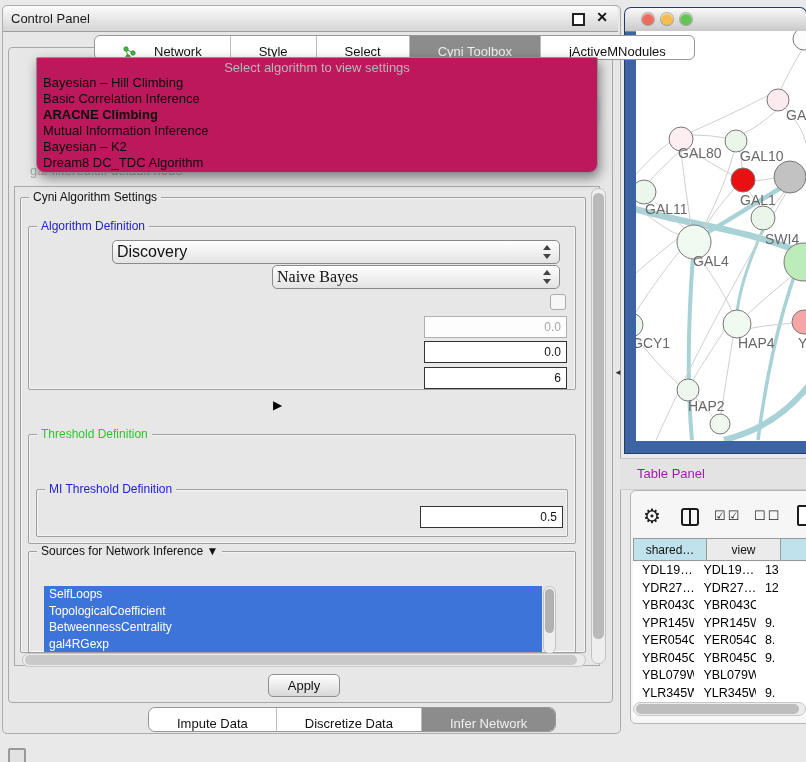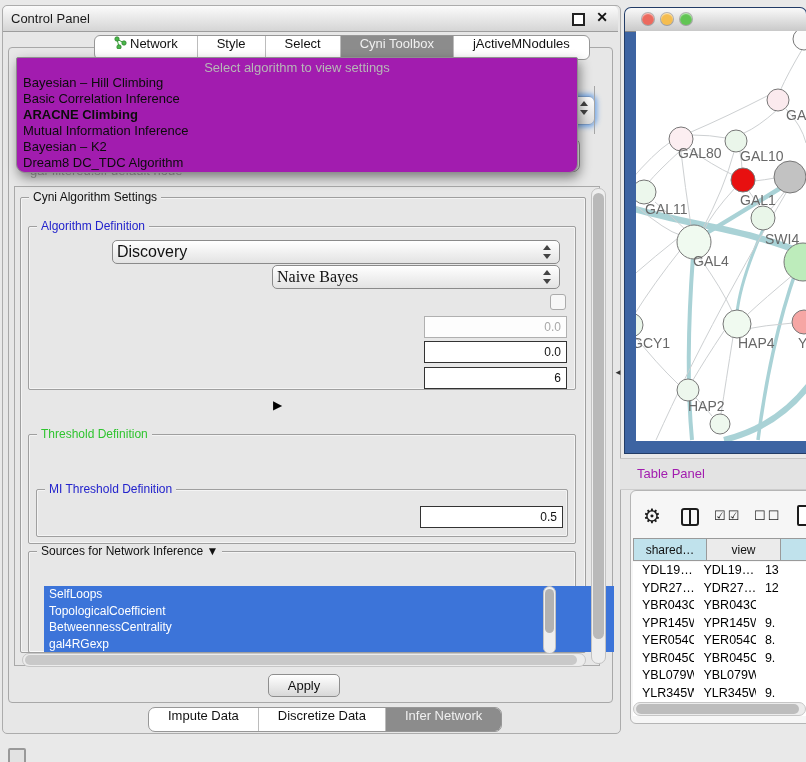--- a/index.html
+++ b/index.html
@@ -7,25 +7,25 @@
   .abs{position:absolute;}
   
   .cp-window{left:2px;top:5px;width:617px;height:727px;background:#e7e7e7;border:1px solid #acacac;border-radius:5px;z-index:1;}
   .cp-titlebar{left:3px;top:6px;width:615px;height:25px;background:linear-gradient(#fbfbfb,#d5d5d5);border-bottom:1px solid #9d9d9d;border-radius:5px 5px 0 0;z-index:2;}
   .cp-title{position:absolute;left:8px;top:5px;font-size:13px;color:#1a1a1a;}
   .winbtn-restore{position:absolute;right:33px;top:7px;width:9px;height:9px;border:2px solid #222;background:#fff;}
   .winbtn-close{position:absolute;right:10px;top:3px;font-size:14px;font-weight:bold;color:#111;}
   .inner-panel{left:8px;top:47px;width:603px;height:654px;background:#e7e7e7;border:1px solid #a8a8a8;border-radius:4px;z-index:2;}
   
   .seg{display:flex;height:23px;background:#fff;border:1px solid #979797;border-radius:6px;overflow:hidden;z-index:4;}
-  .seg-item{display:flex;align-items:flex-start;gap:3px;padding:0 19px;font-size:13px;color:#111;border-left:1px solid #bcbcbc;white-space:nowrap;cursor:default;}
+  .seg-item{display:flex;align-items:flex-end;gap:18px;padding:0 28px;font-size:13px;color:#111;border-left:1px solid #bcbcbc;white-space:nowrap;cursor:default;}
   .seg-item:first-child{border-left:none;}
   .seg-item.selected{background:#8c8c8c;color:#f0f0f0;}
   
-  .dropdown{left:16px;top:57px;width:560px;height:114px;background:#a21caf;border:1px solid #8f8f8f;border-radius:2px 2px 9px 9px;box-shadow:2px 5px 12px rgba(0,0,0,.45);z-index:10;}
+  .dropdown{left:36px;top:57px;width:560px;height:114px;background:#be185d;border:1px solid #8f8f8f;border-radius:2px 2px 9px 9px;box-shadow:2px 5px 12px rgba(0,0,0,.45);z-index:10;}
   .dd-placeholder{position:absolute;left:0;top:2px;width:100%;text-align:center;font-size:13px;color:#b7b7b7;}
   .dd-items{position:absolute;left:6px;top:17px;right:6px;}
   .dd-item{font-size:13px;color:#0c0c0c;height:16px;line-height:16px;white-space:nowrap;}
   .dd-item.bold{font-weight:bold;}
   
   .frag-combo{left:570px;top:96px;width:23px;height:27px;background:linear-gradient(#fff,#dcdcdc);border:1px solid #7a9cc8;border-radius:6px;box-shadow:0 0 5px 2px rgba(95,155,230,.85);z-index:3;}
   .frag-line-v{left:594px;top:86px;width:1px;height:48px;background:#a5a5a5;z-index:3;}
   .frag-box{left:520px;top:138px;width:58px;height:32px;border:1px solid #909090;border-radius:7px;background:#f4f4f4;z-index:3;}
   .frag-text{left:30px;top:163px;font-size:13px;color:#a9a9a9;z-index:3;}
   
@@ -35,21 +35,21 @@
   .legend.green{color:#2fc42f;}
   .lbl{position:absolute;font-size:12px;font-weight:bold;color:#111;white-space:nowrap;}
   .lbl.dis{color:#9b9b9b;}
   .combo{position:absolute;height:22px;background:linear-gradient(#ffffff,#e3e3e3);border:1px solid #8a8a8a;border-radius:5px;font-size:16px;color:#111;line-height:22px;padding-left:4px;z-index:3;}
   .stepper{position:absolute;right:8px;top:4px;width:9px;height:14px;}
   .stepper:before{content:"";position:absolute;left:1px;top:0;border-left:4px solid transparent;border-right:4px solid transparent;border-bottom:5px solid #444;}
   .stepper:after{content:"";position:absolute;left:1px;bottom:0;border-left:4px solid transparent;border-right:4px solid transparent;border-top:5px solid #444;}
   .tfield{position:absolute;height:20px;background:#fff;border:1px solid #333;font-size:12px;color:#111;text-align:right;padding:0 5px;font-family:"Liberation Sans",sans-serif;z-index:3;}
   .tfield.dis{border:1px solid #b0b0b0;color:#a8a8a8;background:#fdfdfd;}
   .checkbox{position:absolute;width:14px;height:14px;border:1px solid #ababab;border-radius:3px;background:#f7f7f7;z-index:3;}
-  .attr-list{left:44px;top:586px;width:570px;background:#4d7c0f;z-index:3;}
+  .attr-list{left:44px;top:586px;width:498px;background:#4d7c0f;z-index:3;}
   .attr-item{height:16.5px;line-height:16.5px;background:#3c74d9;color:#fff;font-size:12px;padding-left:5px;white-space:nowrap;}
   .scroll-v{background:#eeeeee;border:1px solid #c2c2c2;border-radius:7px;z-index:3;}
   .thumb-v{position:absolute;left:1px;right:1px;background:#b2b2b2;border-radius:6px;}
   .scroll-h{background:#ececec;border:1px solid #c6c6c6;border-radius:7px;z-index:3;}
   .thumb-h{position:absolute;top:1px;bottom:1px;background:#c9c9c9;border-radius:6px;}
   .btn{position:absolute;height:21px;background:linear-gradient(#ffffff,#d8d8d8);border:1px solid #8e8e8e;border-radius:5px;font-size:13px;color:#111;text-align:center;line-height:21px;z-index:3;}
   .cursor-mark{left:614px;top:368px;font-size:8px;color:#333;z-index:6;}
   
   .net-window{left:625px;top:8px;width:181px;height:445px;background:#3d64a2;border-radius:6px 6px 0 0;box-shadow:0 0 0 1px #223c66;z-index:1;}
   .net-titlebar{left:625px;top:8px;width:181px;height:23px;background:linear-gradient(#f9f9f9,#c9c9c9);border-bottom:1px solid #8a8a8a;border-radius:6px 6px 0 0;z-index:2;}

